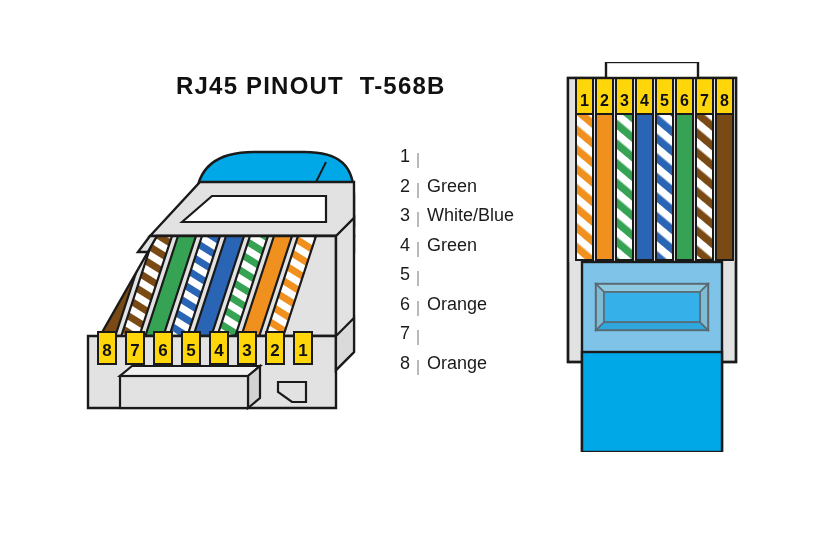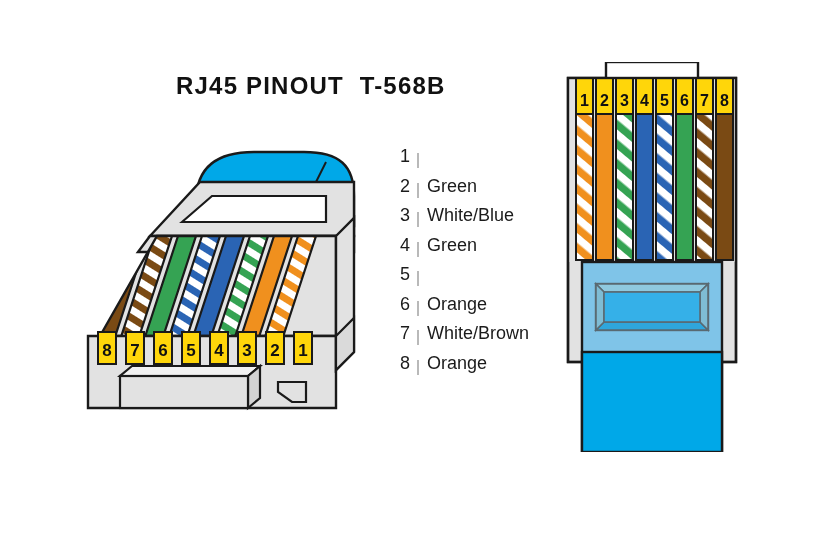--- a/index.html
+++ b/index.html
@@ -63,21 +63,20 @@
       <span class="legend-sep"></span>
     </div>
     <div class="legend-row">
       <span class="legend-num">6</span>
       <span class="legend-sep"></span>
       <span class="legend-label">Orange</span>
     </div>
     <div class="legend-row">
       <span class="legend-num">7</span>
       <span class="legend-sep"></span>
-      <span class="legend-label">White/Brown</span>
     </div>
     <div class="legend-row">
       <span class="legend-num">8</span>
       <span class="legend-sep"></span>
       <span class="legend-label">Orange</span>
     </div>
   </div>
 
   <svg width="300" height="300" viewBox="0 0 300 300" style="position:absolute;left:78px;top:140px;">
     <defs>

